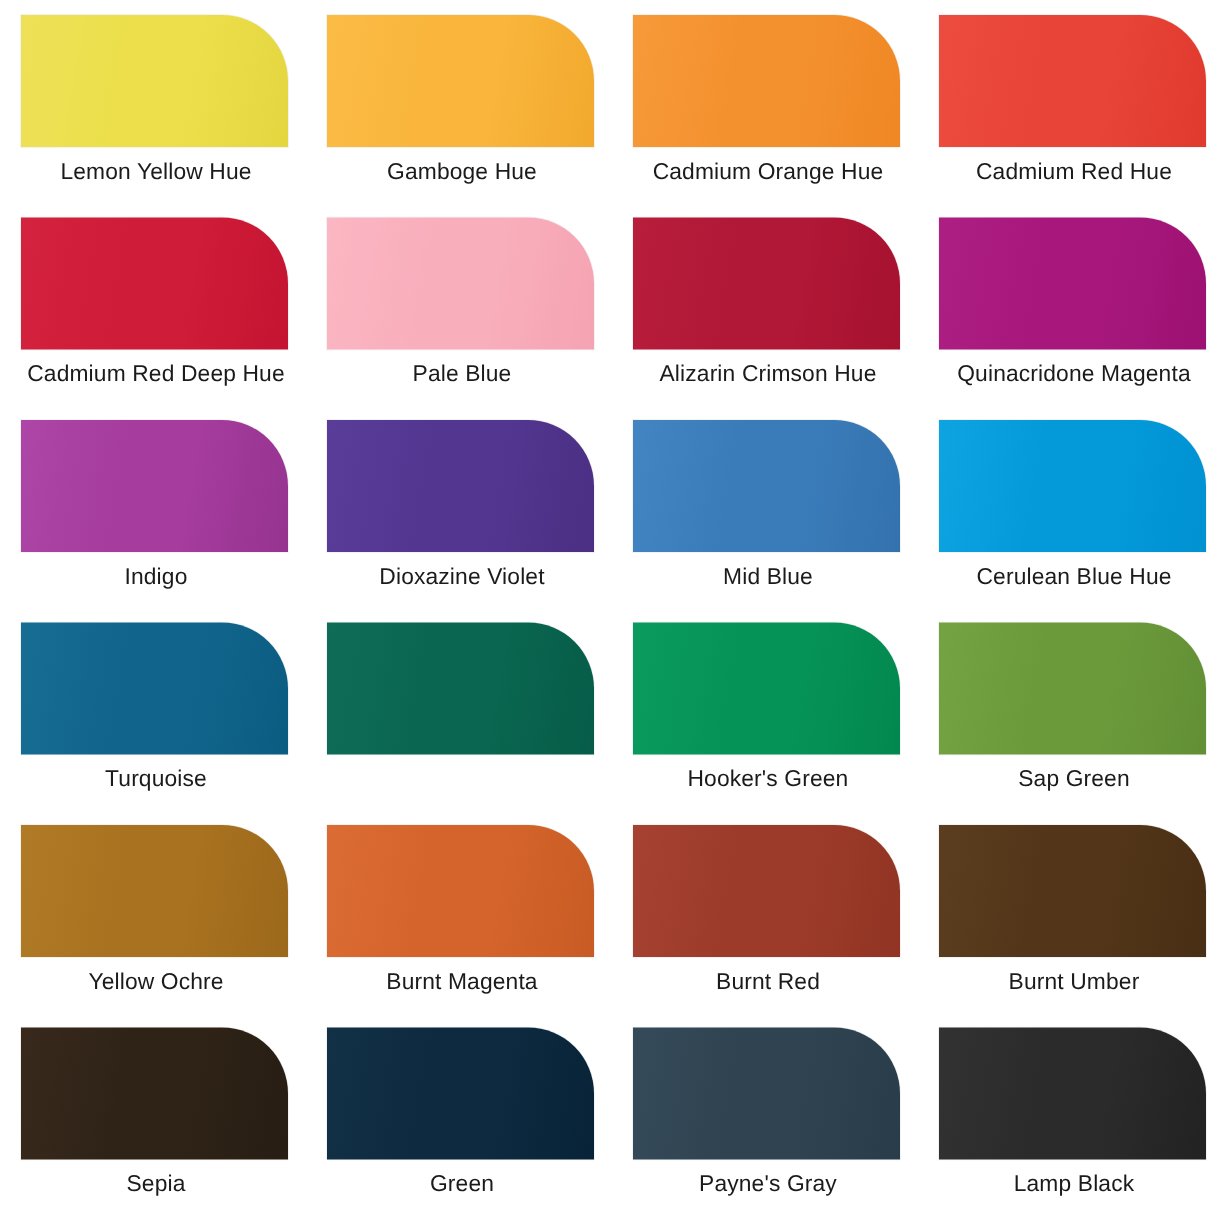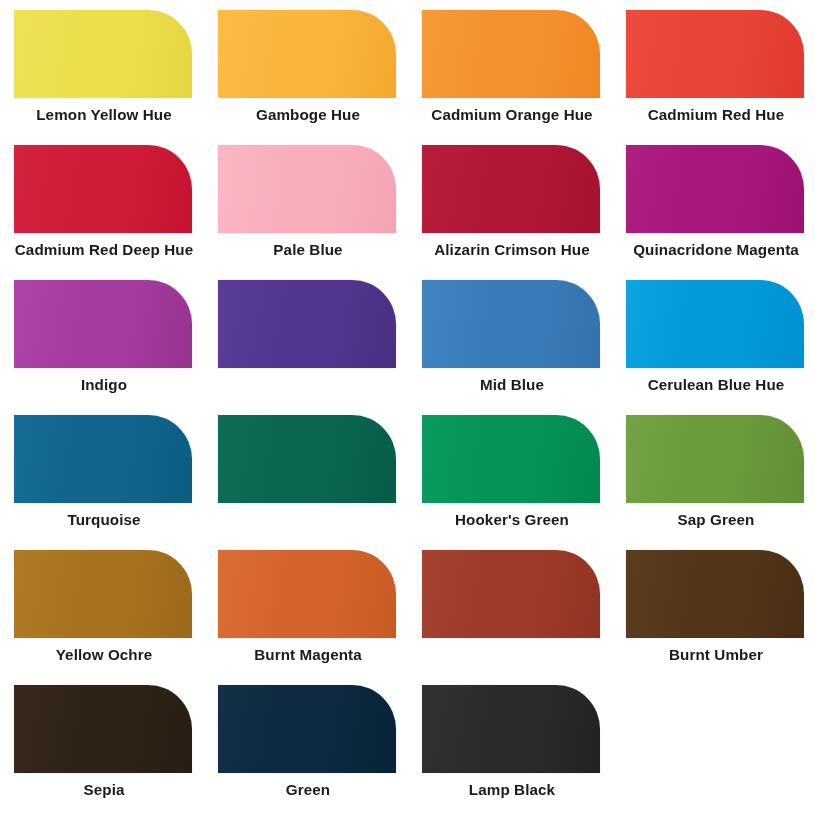--- a/index.html
+++ b/index.html
@@ -23,21 +23,20 @@
 
   .swatch-grid {
     display: grid;
     grid-template-columns: repeat(4, 204px);
     grid-template-rows: repeat(6, 135px);
     column-gap: 0px;
     row-gap: 0px;
     width: 653px;
     padding-left: 2px;
     box-sizing: border-box;
-    font-weight: bold;
   }
 
   .swatch-cell {
     position: relative;
     width: 204px;
     height: 135px;
     display: flex;
     flex-direction: column;
     align-items: flex-start;
   }
@@ -98,20 +97,21 @@
       <div class="swatch-cell">
         <div class="swatch-chip" style="background: linear-gradient(100deg, rgb(174, 31, 131) 0%, rgb(168, 24, 124) 38%, rgb(168, 24, 124) 62%, rgb(156, 17, 114) 100%);"></div>
         <div class="swatch-label">Quinacridone Magenta</div>
       </div>
       <div class="swatch-cell">
         <div class="swatch-chip" style="background: linear-gradient(100deg, rgb(173, 70, 166) 0%, rgb(165, 60, 158) 38%, rgb(165, 60, 158) 62%, rgb(150, 51, 143) 100%);"></div>
         <div class="swatch-label">Indigo</div>
       </div>
       <div class="swatch-cell">
         <div class="swatch-chip" style="background: linear-gradient(100deg, rgb(90, 61, 153) 0%, rgb(83, 54, 144) 38%, rgb(83, 54, 144) 62%, rgb(74, 47, 131) 100%);"></div>
+        <div class="swatch-label">Dioxazine Violet</div>
       </div>
       <div class="swatch-cell">
         <div class="swatch-chip" style="background: linear-gradient(100deg, rgb(66, 133, 194) 0%, rgb(58, 124, 186) 38%, rgb(58, 124, 186) 62%, rgb(51, 114, 173) 100%);"></div>
         <div class="swatch-label">Mid Blue</div>
       </div>
       <div class="swatch-cell">
         <div class="swatch-chip" style="background: linear-gradient(100deg, rgb(14, 163, 225) 0%, rgb(4, 154, 218) 38%, rgb(4, 154, 218) 62%, rgb(0, 145, 209) 100%);"></div>
         <div class="swatch-label">Cerulean Blue Hue</div>
       </div>
       <div class="swatch-cell">
@@ -132,31 +132,36 @@
       <div class="swatch-cell">
         <div class="swatch-chip" style="background: linear-gradient(100deg, rgb(176, 122, 38) 0%, rgb(168, 114, 32) 38%, rgb(168, 114, 32) 62%, rgb(156, 104, 26) 100%);"></div>
         <div class="swatch-label">Yellow Ochre</div>
       </div>
       <div class="swatch-cell">
         <div class="swatch-chip" style="background: linear-gradient(100deg, rgb(219, 108, 51) 0%, rgb(212, 100, 43) 38%, rgb(212, 100, 43) 62%, rgb(200, 91, 36) 100%);"></div>
         <div class="swatch-label">Burnt Magenta</div>
       </div>
       <div class="swatch-cell">
         <div class="swatch-chip" style="background: linear-gradient(100deg, rgb(165, 66, 50) 0%, rgb(157, 59, 42) 38%, rgb(157, 59, 42) 62%, rgb(145, 52, 35) 100%);"></div>
+        <div class="swatch-label">Burnt Red</div>
       </div>
       <div class="swatch-cell">
         <div class="swatch-chip" style="background: linear-gradient(100deg, rgb(91, 61, 31) 0%, rgb(83, 54, 25) 38%, rgb(83, 54, 25) 62%, rgb(72, 46, 20) 100%);"></div>
         <div class="swatch-label">Burnt Umber</div>
       </div>
       <div class="swatch-cell">
         <div class="swatch-chip" style="background: linear-gradient(100deg, rgb(56, 41, 28) 0%, rgb(47, 35, 23) 38%, rgb(47, 35, 23) 62%, rgb(39, 29, 18) 100%);"></div>
         <div class="swatch-label">Sepia</div>
       </div>
       <div class="swatch-cell">
         <div class="swatch-chip" style="background: linear-gradient(100deg, rgb(18, 48, 70) 0%, rgb(13, 42, 64) 38%, rgb(13, 42, 64) 62%, rgb(8, 35, 55) 100%);"></div>
         <div class="swatch-label">Green</div>
       </div>
       <div class="swatch-cell">
+        <div class="swatch-chip" style="background: linear-gradient(100deg, rgb(54, 75, 89) 0%, rgb(47, 67, 81) 38%, rgb(47, 67, 81) 62%, rgb(40, 60, 74) 100%);"></div>
+        <div class="swatch-label">Payne's Gray</div>
+      </div>
+      <div class="swatch-cell">
         <div class="swatch-chip" style="background: linear-gradient(100deg, rgb(50, 50, 50) 0%, rgb(43, 43, 43) 38%, rgb(43, 43, 43) 62%, rgb(34, 34, 34) 100%);"></div>
         <div class="swatch-label">Lamp Black</div>
       </div>
     </div>
 </div>
 
 </body></html>

